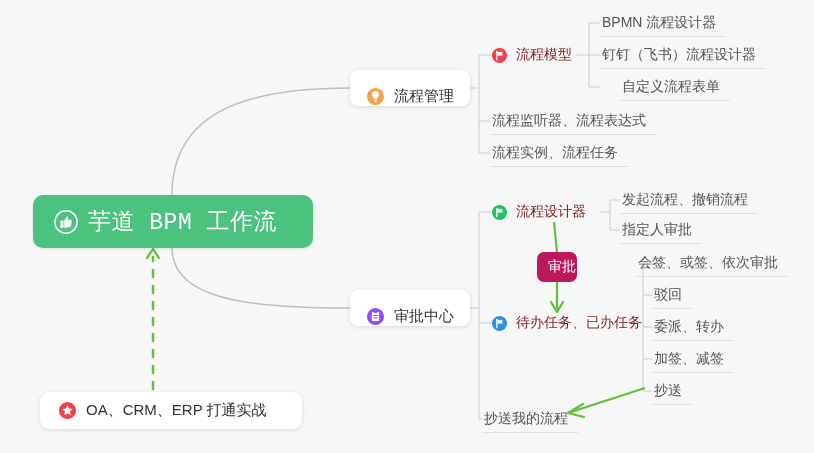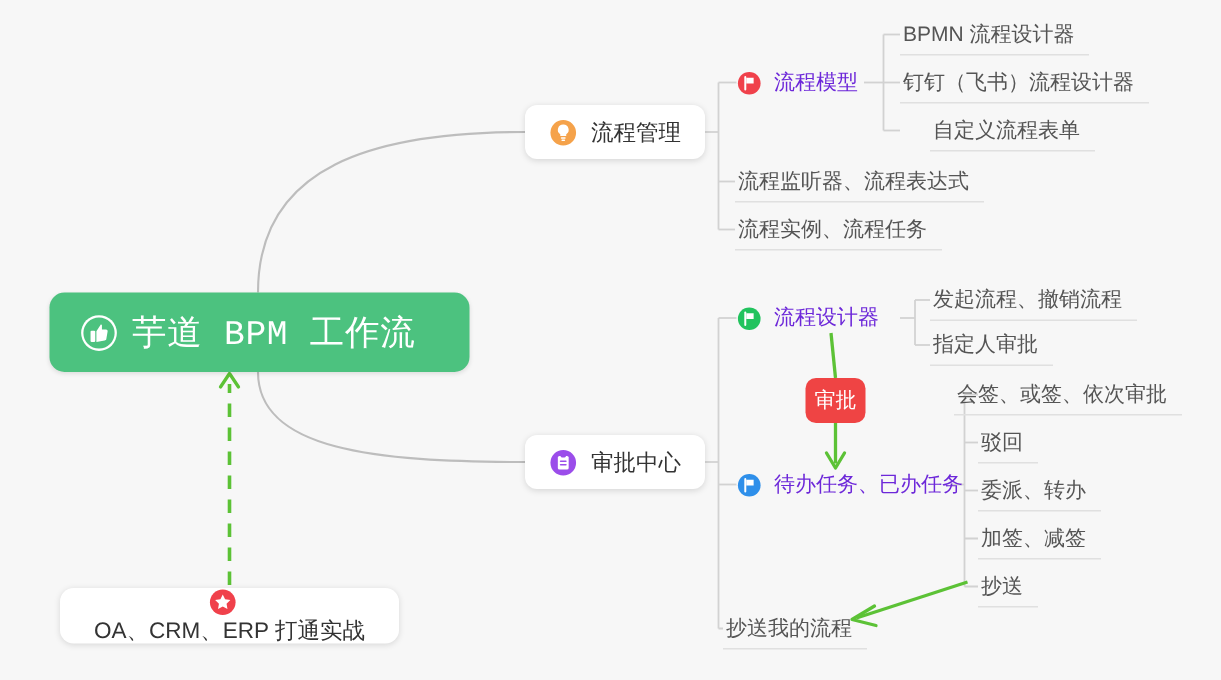--- a/index.html
+++ b/index.html
@@ -50,34 +50,35 @@
     letter-spacing: 0.5px;
   }
 
   
   .branch-node {
     background: #ffffff;
     border-radius: 8px;
     padding: 0 16px;
     height: 36px;
     box-shadow: 0 1px 4px rgba(0,0,0,0.13);
+    align-items: flex-end;
   }
   .branch-node .node-label {
     color: #333333;
     font-size: 15px;
   }
 
   
   .sub-node {
     background: transparent;
     height: 26px;
     padding: 0;
   }
   .sub-node .node-label {
-    color: #6d28d9;
+    color: #7f1d1d;
     font-size: 14px;
   }
 
   
   .leaf-node {
     background: transparent;
     height: 28px;
     padding: 0 10px 0 2px;
     border-bottom: 1px solid #e0e0e0;
   }
@@ -94,25 +95,24 @@
     height: 37px;
     box-shadow: 0 1px 4px rgba(0,0,0,0.13);
   }
   .callout-node .node-label {
     color: #333333;
     font-size: 15px;
   }
 
   
   .tag-node {
-    background: #ef4444;
+    background: #be185d;
     border-radius: 7px;
     height: 30px;
     padding: 0 11px;
-    justify-content: center;
   }
   .tag-node .node-label {
     color: #ffffff;
     font-size: 14px;
   }
 
   
   .icon {
     display: inline-flex;
     align-items: center;
@@ -290,21 +290,21 @@
     <span class="node-label">加签、减签</span>
   </div>
   <div class="node leaf-node" style="left:652px; top:377px;">
     <span class="node-label">抄送</span>
   </div>
 
   <div class="node leaf-node" style="left:482px; top:405px;">
     <span class="node-label">抄送我的流程</span>
   </div>
 
-  <div class="node callout-node" style="left:40px; top:392px; width:226px;flex-direction:column;">
+  <div class="node callout-node" style="left:40px; top:392px; width:262px;">
     <span class="icon icon-md">
       <svg viewBox="0 0 20 20" width="19" height="19">
         <circle cx="10" cy="10" r="9" fill="#F0414B"></circle>
         <path d="M10 4.6 l1.65 3.35 3.7 0.54 -2.68 2.61 0.63 3.68 -3.3 -1.74 -3.3 1.74 0.63 -3.68 -2.68 -2.61 3.7 -0.54 z" fill="#ffffff"></path>
       </svg>
     </span>
     <span class="node-label">OA、CRM、ERP 打通实战</span>
   </div>
 
 </div>

